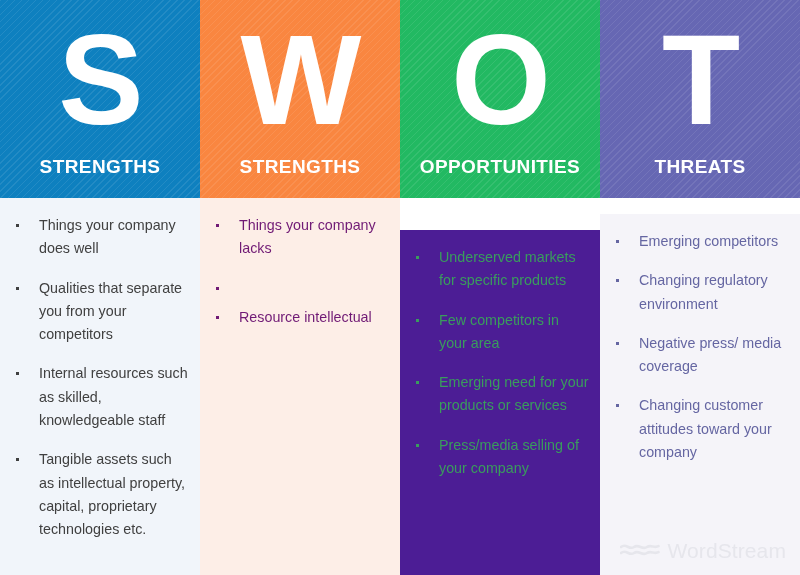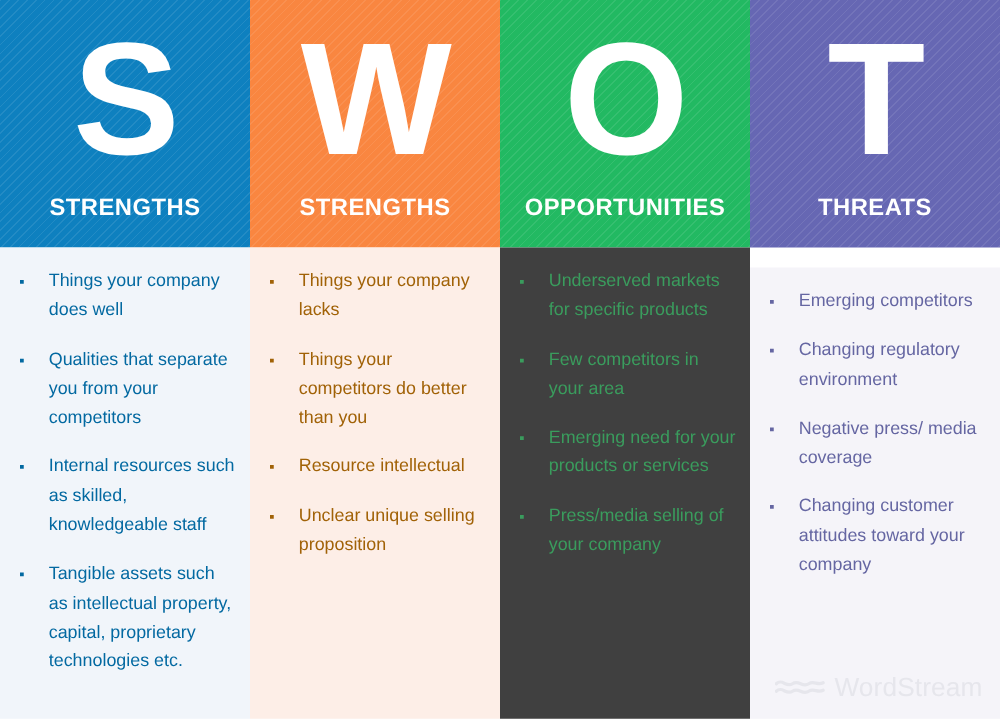--- a/index.html
+++ b/index.html
@@ -74,27 +74,27 @@
     width:3px; height:3px;
     margin-top:10px;
     margin-right:20px;
     margin-left:2px;
     background:currentColor;
   }
   .bullet-text { flex:1 1 auto; }
 
   
   .c1 .col-head { background:#0e80bf; }
-  .c1 .col-body { background:#f1f5fa; color:#0369a1; }
+  .c1 .col-body { background:#f1f5fa; color:#404040; }
   
   .c2 .col-head { background:#f98640; }
-  .c2 .col-body { background:#fdeee7; color:#a16207; }
+  .c2 .col-body { background:#fdeee7; color:#701a75; }
   
   .c3 .col-head { background:#22b962; }
-  .c3 .col-body { background:#404040; color:#3a9c5d; }
+  .c3 .col-body { background:#4c1d95; color:#3a9c5d;margin-top:32px; }
   
   .c4 .col-head { background:#6667b3; }
   .c4 .col-body { background:#f5f4f9; color:#6566a2;margin-top:16px; }
 
   .watermark {
     position:absolute;
     right:14px; bottom:12px;
     display:flex; align-items:center;
     gap:8px;
     opacity:1;
@@ -147,29 +147,24 @@
       <div class="head-label">STRENGTHS</div>
     </div>
     <div class="col-body">
       <ul class="bullet-list">
         <li class="bullet-item">
           <span class="bullet-dot"></span>
           <span class="bullet-text">Things your company lacks</span>
         </li>
         <li class="bullet-item">
           <span class="bullet-dot"></span>
-          <span class="bullet-text">Things your competitors do better than you</span>
         </li>
         <li class="bullet-item">
           <span class="bullet-dot"></span>
           <span class="bullet-text">Resource intellectual</span>
-        </li>
-        <li class="bullet-item">
-          <span class="bullet-dot"></span>
-          <span class="bullet-text">Unclear unique selling proposition</span>
         </li>
       </ul>
     </div>
   </div>
 
   <div class="column c3">
     <div class="col-head">
       <div class="stripes"></div>
       <div class="big-letter">O</div>
       <div class="head-label">OPPORTUNITIES</div>

